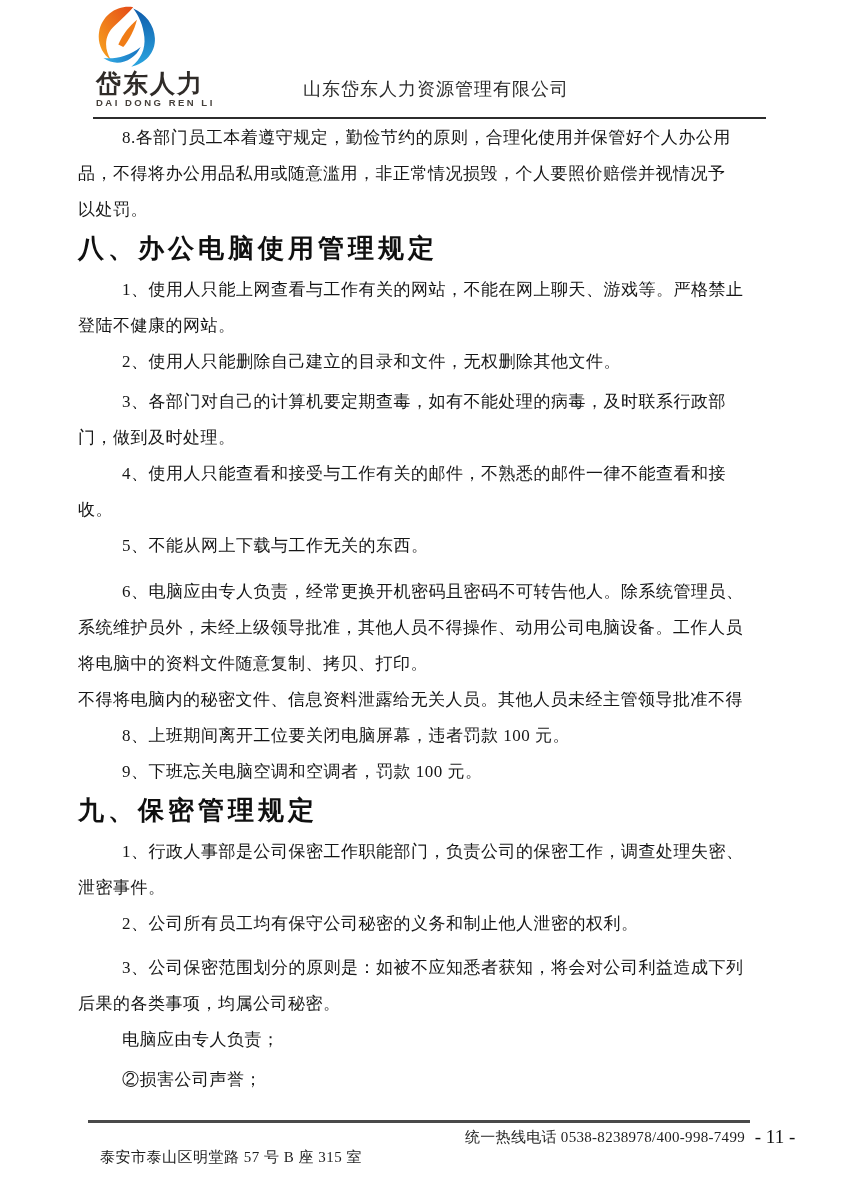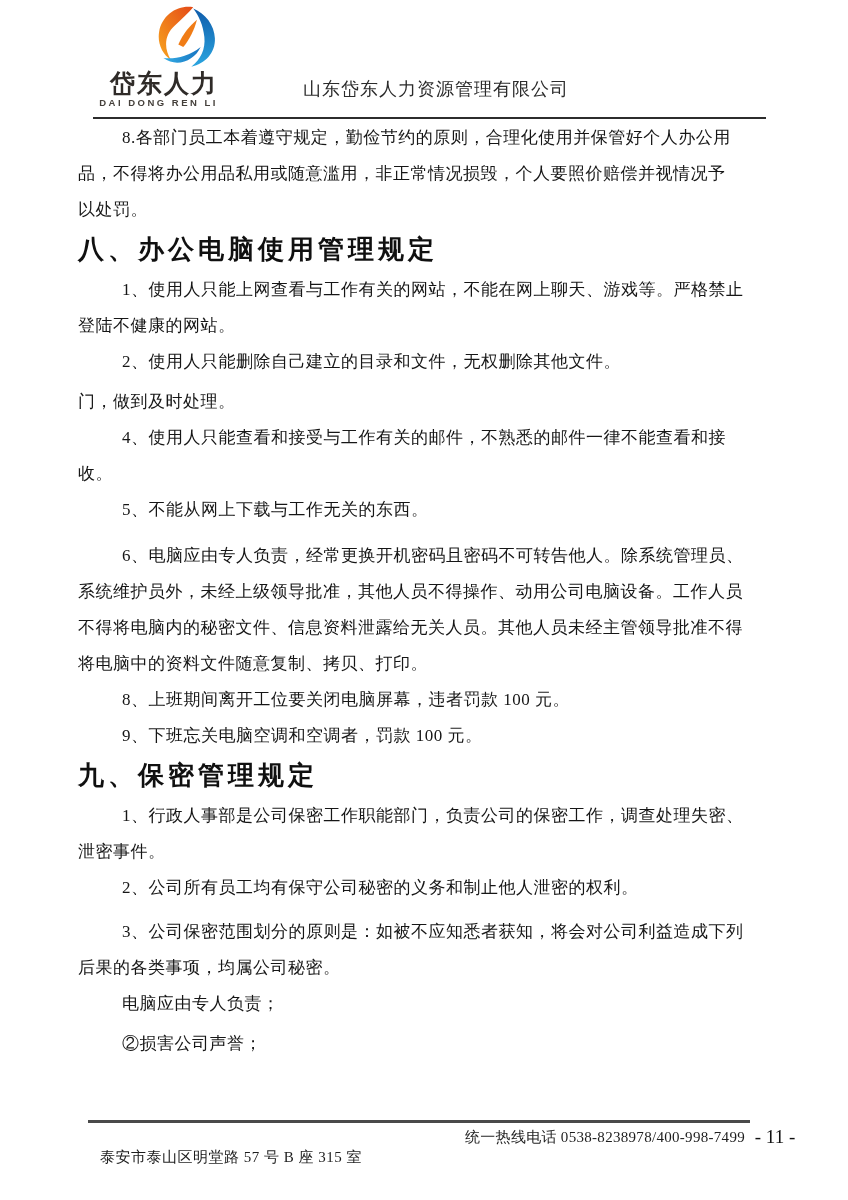--- a/index.html
+++ b/index.html
@@ -9,21 +9,21 @@
     font-family:"Liberation Serif","DejaVu Serif",serif;
     color:#161616;
     position:relative;
     overflow:hidden;
   }
   .page { position:absolute; inset:0; }
 
   
   .logo {
     position:absolute; left:96px; top:6px; width:122px;
-    display:flex; flex-direction:column; align-items:flex-end;
+    display:flex; flex-direction:column; align-items:flex-start;
   }
   .logo svg { display:block; }
   .logo-title {
     margin-top:2px;
     font-family:"Liberation Sans","DejaVu Sans",sans-serif;
     font-weight:bold; font-size:25px; line-height:26px;
     letter-spacing:2px; color:#2f2b28; white-space:nowrap;
   }
   .logo-sub {
     font-family:"Liberation Sans","DejaVu Sans",sans-serif;
@@ -44,20 +44,21 @@
   .content {
     position:absolute; left:78px; top:120px; width:690px;
     font-size:17px; line-height:36px; letter-spacing:0.5px;
   }
   .line { white-space:nowrap; height:36px; }
   .line.first { text-indent:44px; }
   .para.heading .line {
     font-size:26px; font-weight:bold; letter-spacing:4px;
     line-height:40px; height:40px; text-indent:0;
     color:#101010;
+    font-family:Liberation Mono, monospace;
   }
   .para.heading { margin:2px 0; }
   .para.spaced { margin-top:10px; }
   .para.spaced-sm { margin-top:8px; }
   .para.spaced-xs { margin-top:4px; }
 
   
   .footer-rule {
     position:absolute; left:88px; top:1120px; width:662px;
     border-top:3px solid #4a4a4a;
@@ -121,34 +122,35 @@
         <div class="line">八、办公电脑使用管理规定</div>
       </div>
       <div class="para item">
         <div class="line first">1、使用人只能上网查看与工作有关的网站，不能在网上聊天、游戏等。严格禁止</div>
         <div class="line">登陆不健康的网站。</div>
       </div>
       <div class="para item">
         <div class="line first">2、使用人只能删除自己建立的目录和文件，无权删除其他文件。</div>
       </div>
       <div class="para item spaced-xs">
+        <div class="line first">3、各部门对自己的计算机要定期查毒，如有不能处理的病毒，及时联系行政部</div>
         <div class="line">门，做到及时处理。</div>
       </div>
       <div class="para item">
         <div class="line first">4、使用人只能查看和接受与工作有关的邮件，不熟悉的邮件一律不能查看和接</div>
         <div class="line">收。</div>
       </div>
       <div class="para item">
         <div class="line first">5、不能从网上下载与工作无关的东西。</div>
       </div>
       <div class="para item spaced">
         <div class="line first">6、电脑应由专人负责，经常更换开机密码且密码不可转告他人。除系统管理员、</div>
         <div class="line">系统维护员外，未经上级领导批准，其他人员不得操作、动用公司电脑设备。工作人员</div>
+        <div class="line">将电脑中的资料文件随意复制、拷贝、打印。</div>
         <div class="line">不得将电脑内的秘密文件、信息资料泄露给无关人员。其他人员未经主管领导批准不得</div>
-        <div class="line">将电脑中的资料文件随意复制、拷贝、打印。</div>
       </div>
       <div class="para item">
         <div class="line first">8、上班期间离开工位要关闭电脑屏幕，违者罚款 100 元。</div>
       </div>
       <div class="para item">
         <div class="line first">9、下班忘关电脑空调和空调者，罚款 100 元。</div>
       </div>
       <div class="para heading">
         <div class="line">九、保密管理规定</div>
       </div>

